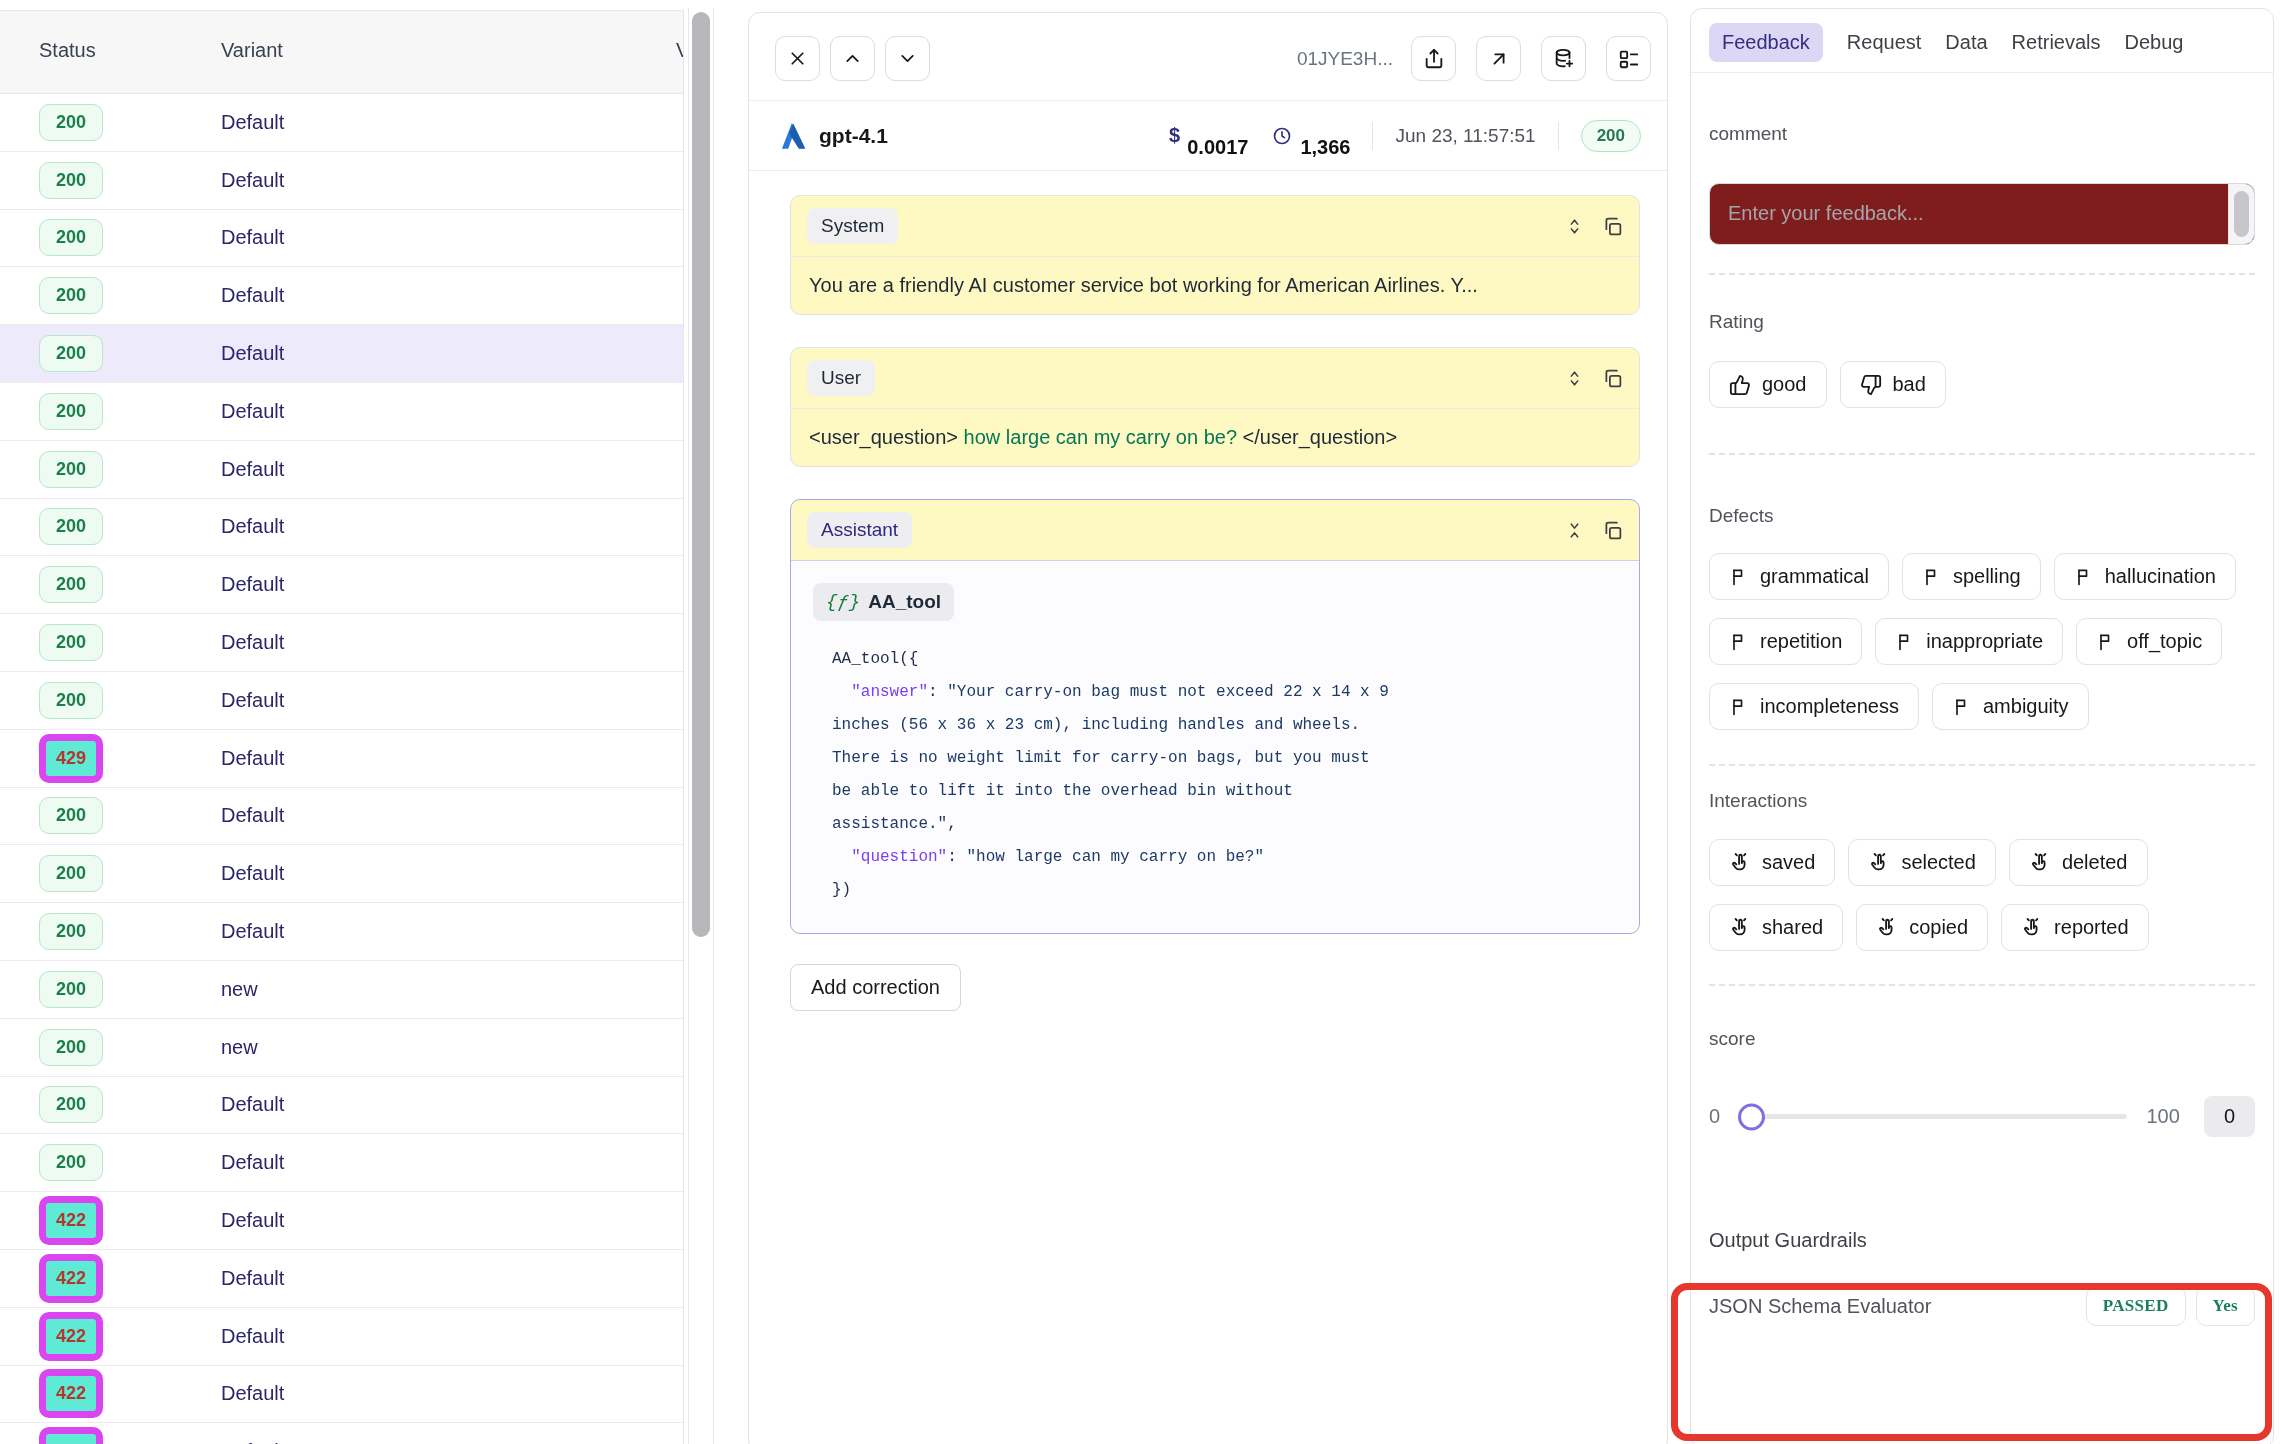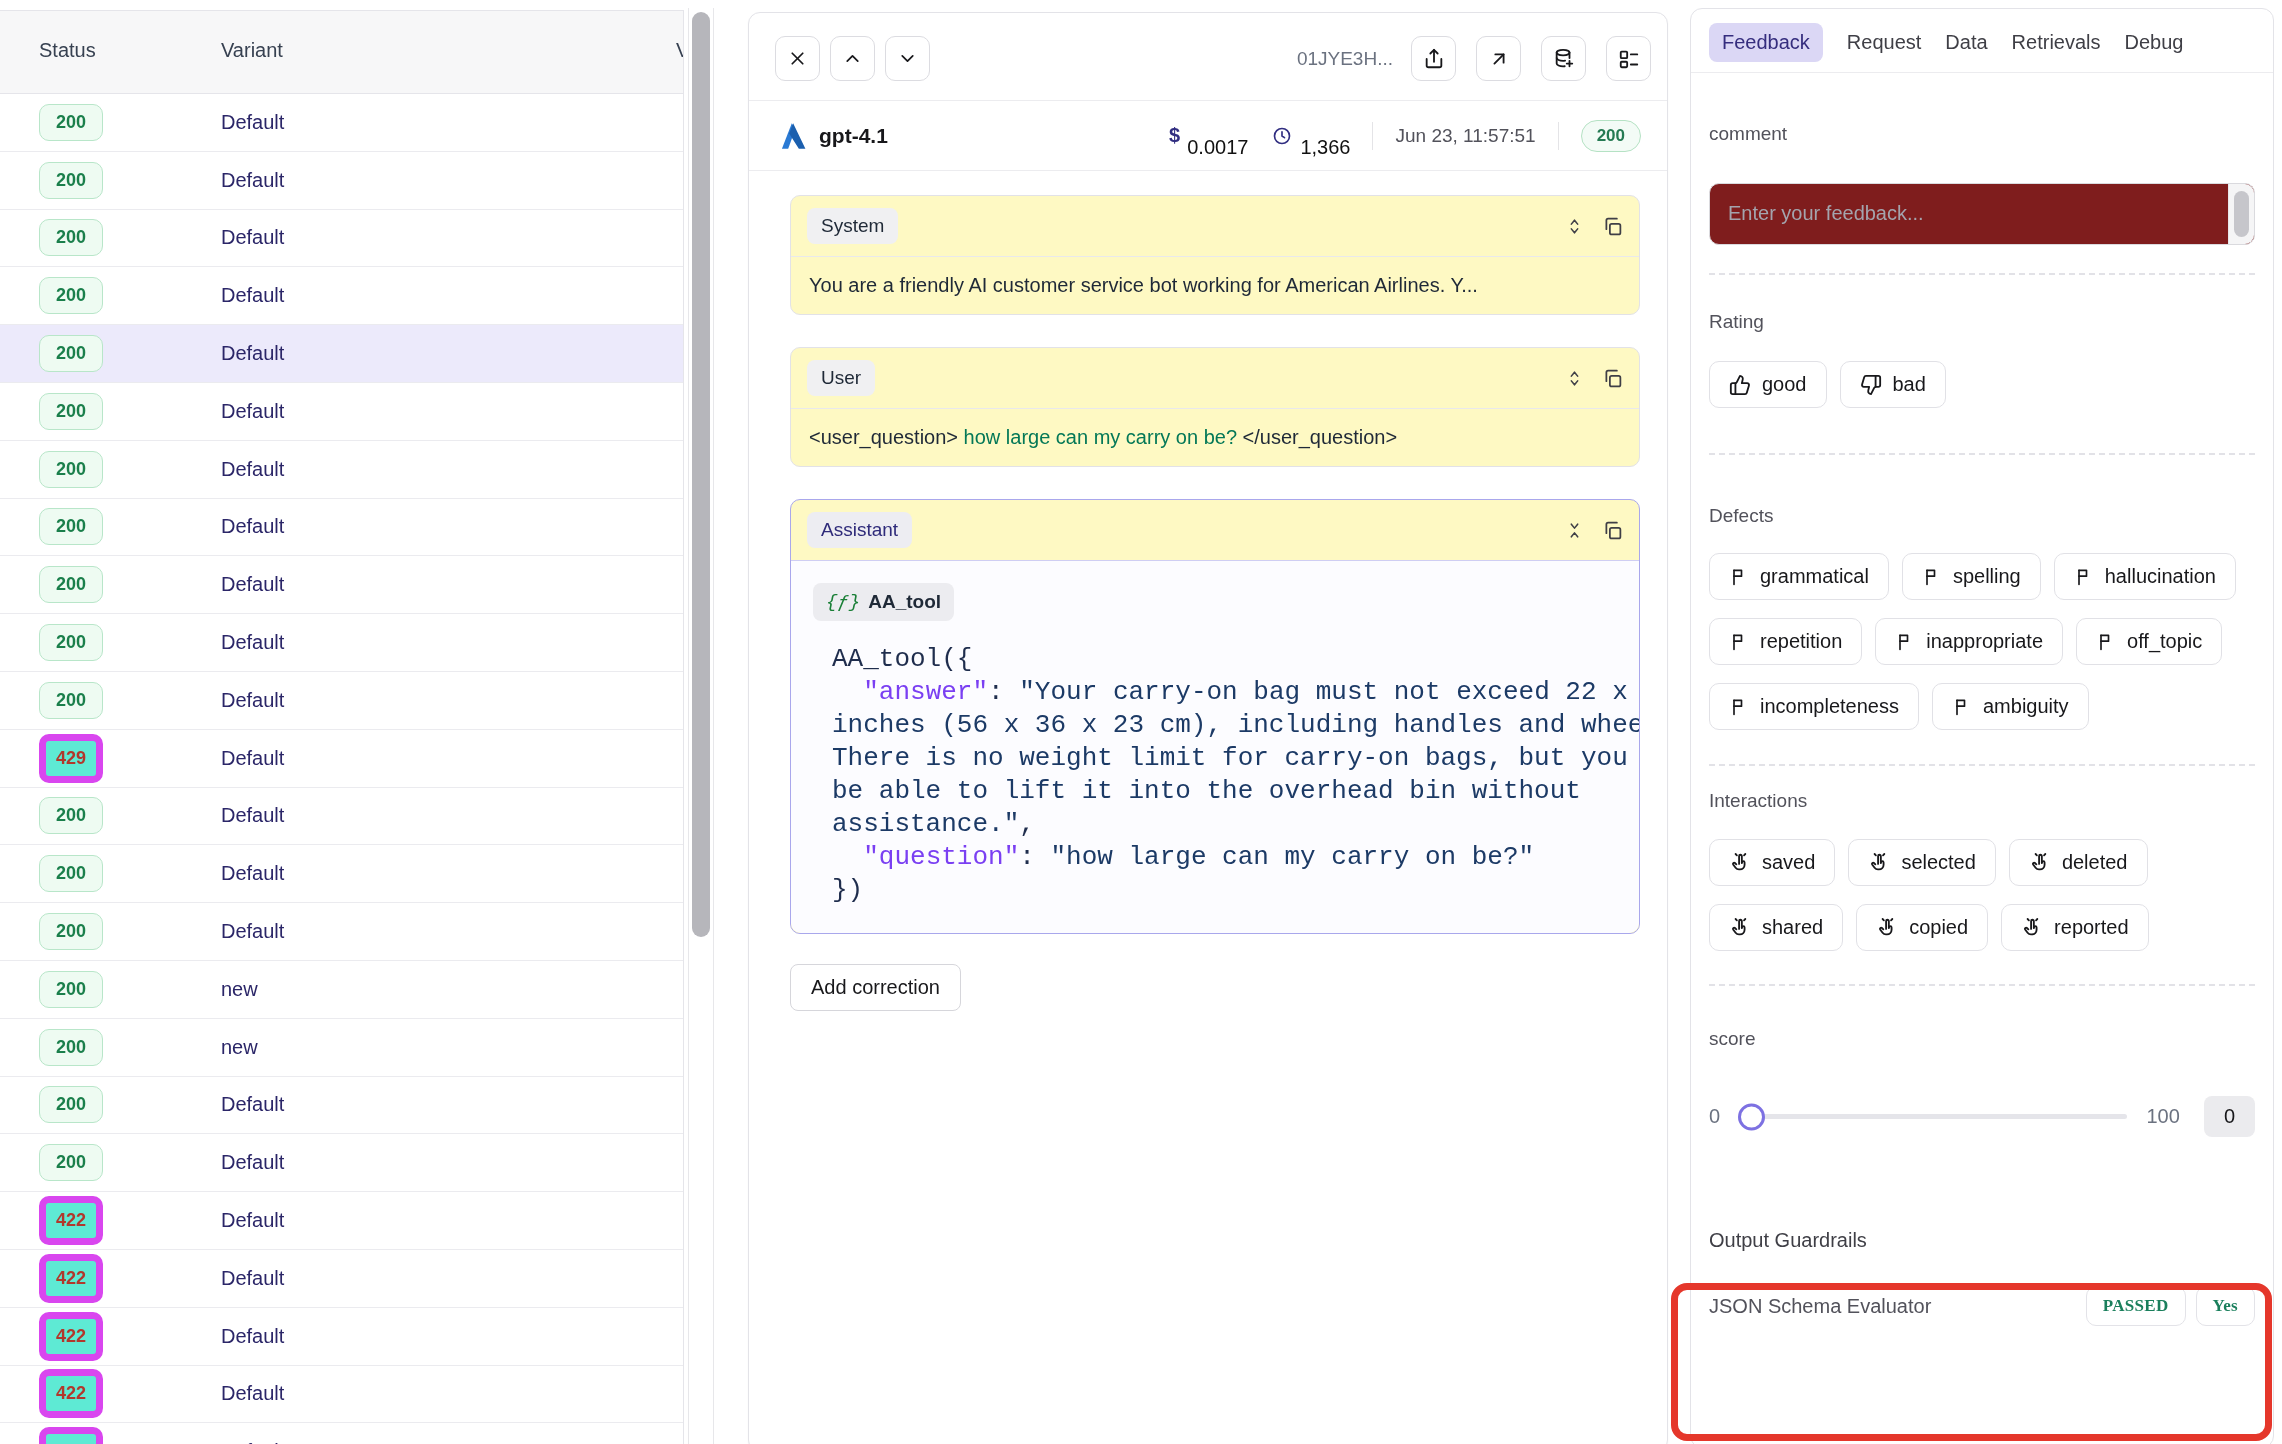--- a/index.html
+++ b/index.html
@@ -40,21 +40,21 @@
     background:#fff; display:flex; align-items:center; justify-content:center; color:#18181b; }
   #toolbar .btn-sq + .btn-sq { margin-left:10px; }
   #tb-right { margin-left:auto; display:flex; align-items:center; gap:10px; }
   #trace-id { color:#6b7280; font-size:19px; margin-right:8px; }
 
   #model-row { display:flex; align-items:center; padding:0 26px; height:70px;
     border-bottom:1px solid #ececef; }
   #model-name { margin-left:12px; font-size:21px; font-weight:600; }
   #cost-group { margin-left:auto; display:flex; align-items:center; }
   .navy { color:#312e81; }
-  .metric { font-size:20px; font-weight:400; color:#111;margin-top:23px; }
+  .metric { font-size:20px; font-weight:700; color:#111;margin-top:23px; }
   .vdiv { width:1px; height:28px; background:#e4e4e7; margin:0 22px; }
   #trace-time { color:#52525b; font-size:19px; }
   #model-status { background:#f3fbf6; border:1px solid #b5e2c4; color:#257a53;
     border-radius:999px; padding:5px 15px; font-size:17px; font-weight:600; }
 
   #messages { padding:24px 27px 0 41px; }
   .msg-card { border:1px solid #e2e2e7; border-radius:10px; background:#fef9c3; }
   .msg-card + .msg-card { margin-top:32px; }
   .msg-head { display:flex; align-items:center; padding:12px 16px; }
   .role-pill { background:#f0f0f2; border-radius:8px; padding:7px 14px; font-size:19px;
@@ -65,21 +65,21 @@
     white-space:nowrap; overflow:hidden; }
   .hl-green { color:#047857; }
   #assistant-card { border-color:#a9a7ec; }
   #assistant-card .msg-body { background:#fcfcff; white-space:normal; border-top-color:#cfcef3;
     border-radius:0 0 10px 10px; padding:22px 24px 26px 22px; }
   #assistant-card .role-pill { color:#2f2b7a; background:#ededf2; }
   #tool-pill { display:inline-flex; align-items:center; gap:8px; background:#ececf0;
     border-radius:8px; padding:8px 13px; }
   #tool-glyph { color:#1a7f37; font-family:"Liberation Mono", monospace; font-size:19px; font-style:italic; }
   #tool-name { font-size:19px; font-weight:600; }
-  #code { margin:22px 0 0 19px; font-family:"Liberation Mono", monospace; font-size:26px;
+  #code { margin:22px 0 0 19px; font-family:"Liberation Mono", monospace; font-size:16px;
     line-height:33px; white-space:pre; }
   #code .p { color:#1f2d4d; } #code .k { color:#7a3ff2; } #code .s { color:#1c3a66; }
   #add-correction { margin:30px 0 34px 41px; padding:11px 20px; font-size:20px;
     border:1px solid #d6d6db; border-radius:8px; background:#fff; color:#18181b;
     font-family:inherit; cursor:pointer; }
 
   
   #right-card { left:1690px; top:8px; width:584px; height:1440px; background:#fff;
     border:1px solid #e3e3e8; border-radius:12px; }
   #tabs { display:flex; align-items:flex-start; gap:24px; padding:22px 18px 18px;

